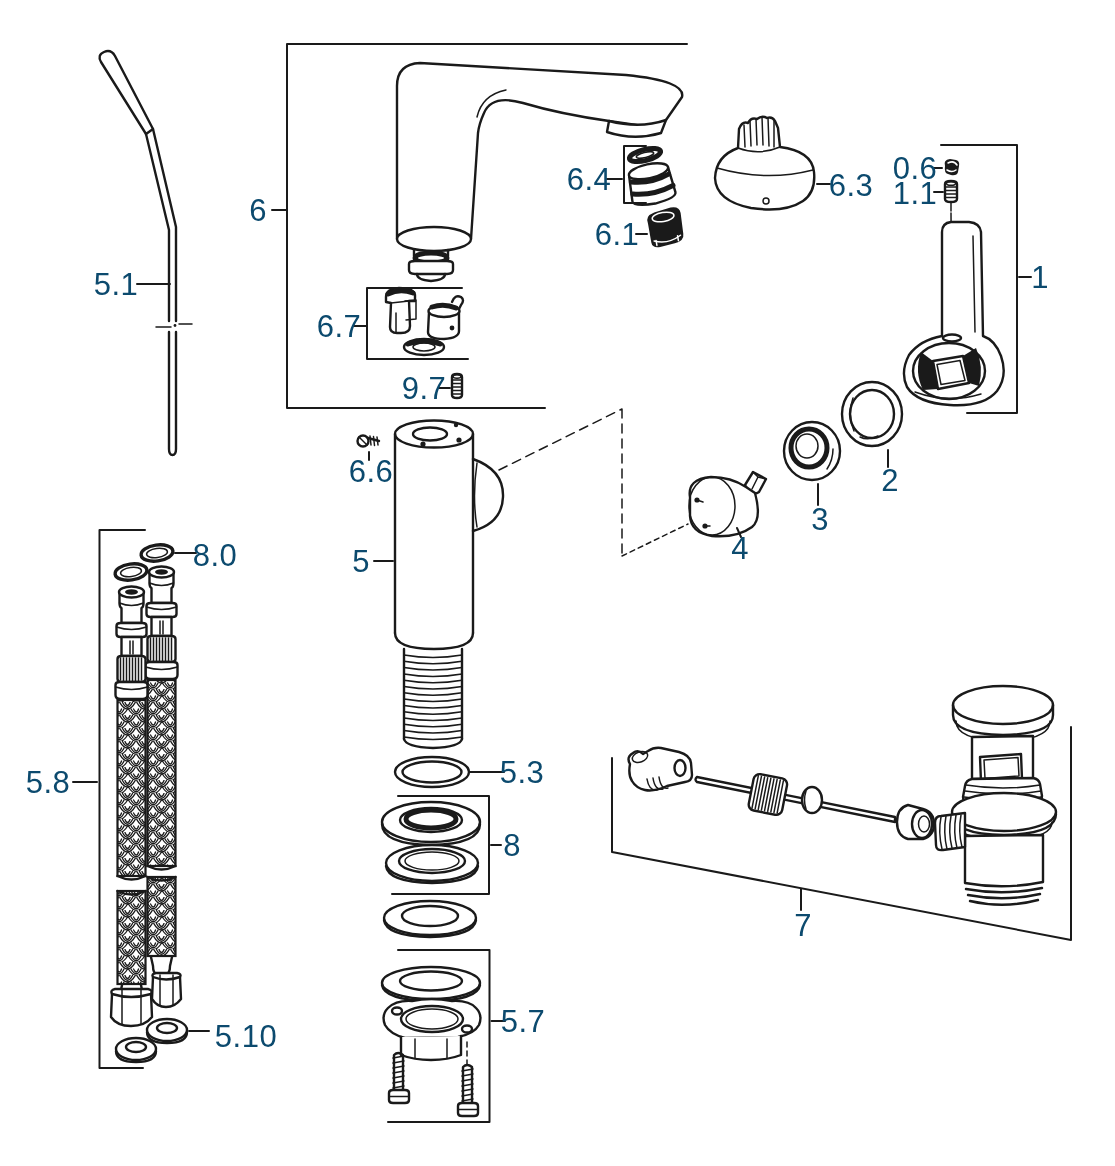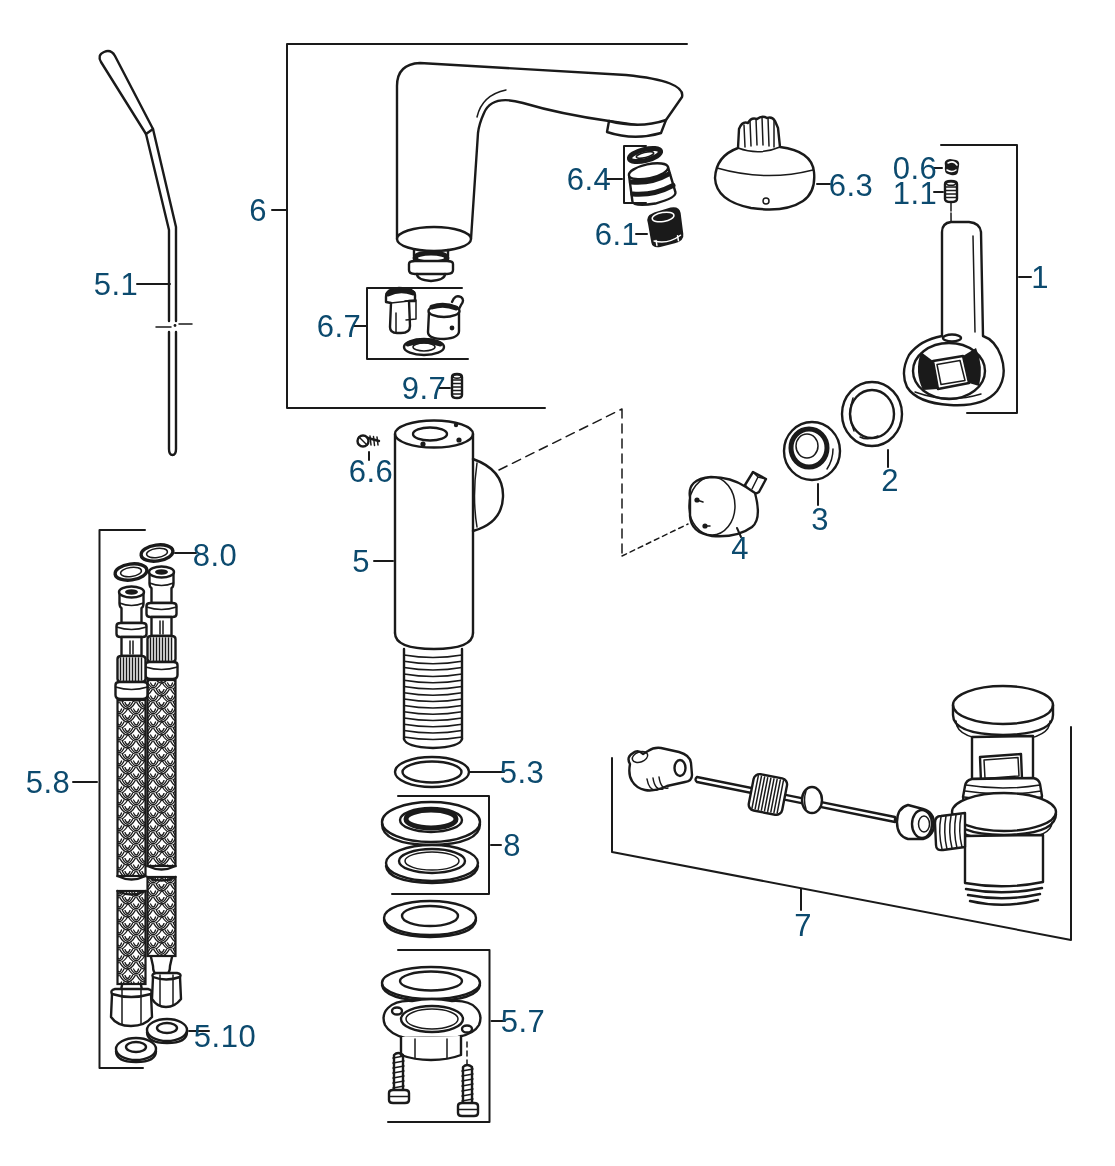--- a/index.html
+++ b/index.html
@@ -362,17 +362,17 @@
 <div class="lbl" style="left:820px;top:519px">3</div>
 <div class="lbl" style="left:740px;top:548px">4</div>
 <div class="lbl" style="left:371px;top:471px">6.6</div>
 <div class="lbl" style="left:361px;top:561px">5</div>
 <div class="lbl" style="left:339px;top:326px">6.7</div>
 <div class="lbl" style="left:424px;top:388px">9.7</div>
 <div class="lbl" style="left:522px;top:772px">5.3</div>
 <div class="lbl" style="left:512px;top:845px">8</div>
 <div class="lbl" style="left:215px;top:555px">8.0</div>
 <div class="lbl" style="left:48px;top:782px">5.8</div>
-<div class="lbl" style="left:225px;top:1036px">5.10</div>
+<div class="lbl" style="left:246px;top:1036px">5.10</div>
 <div class="lbl" style="left:523px;top:1021px">5.7</div>
 <div class="lbl" style="left:803px;top:925px">7</div>
 
 </div>
 
 </body></html>

